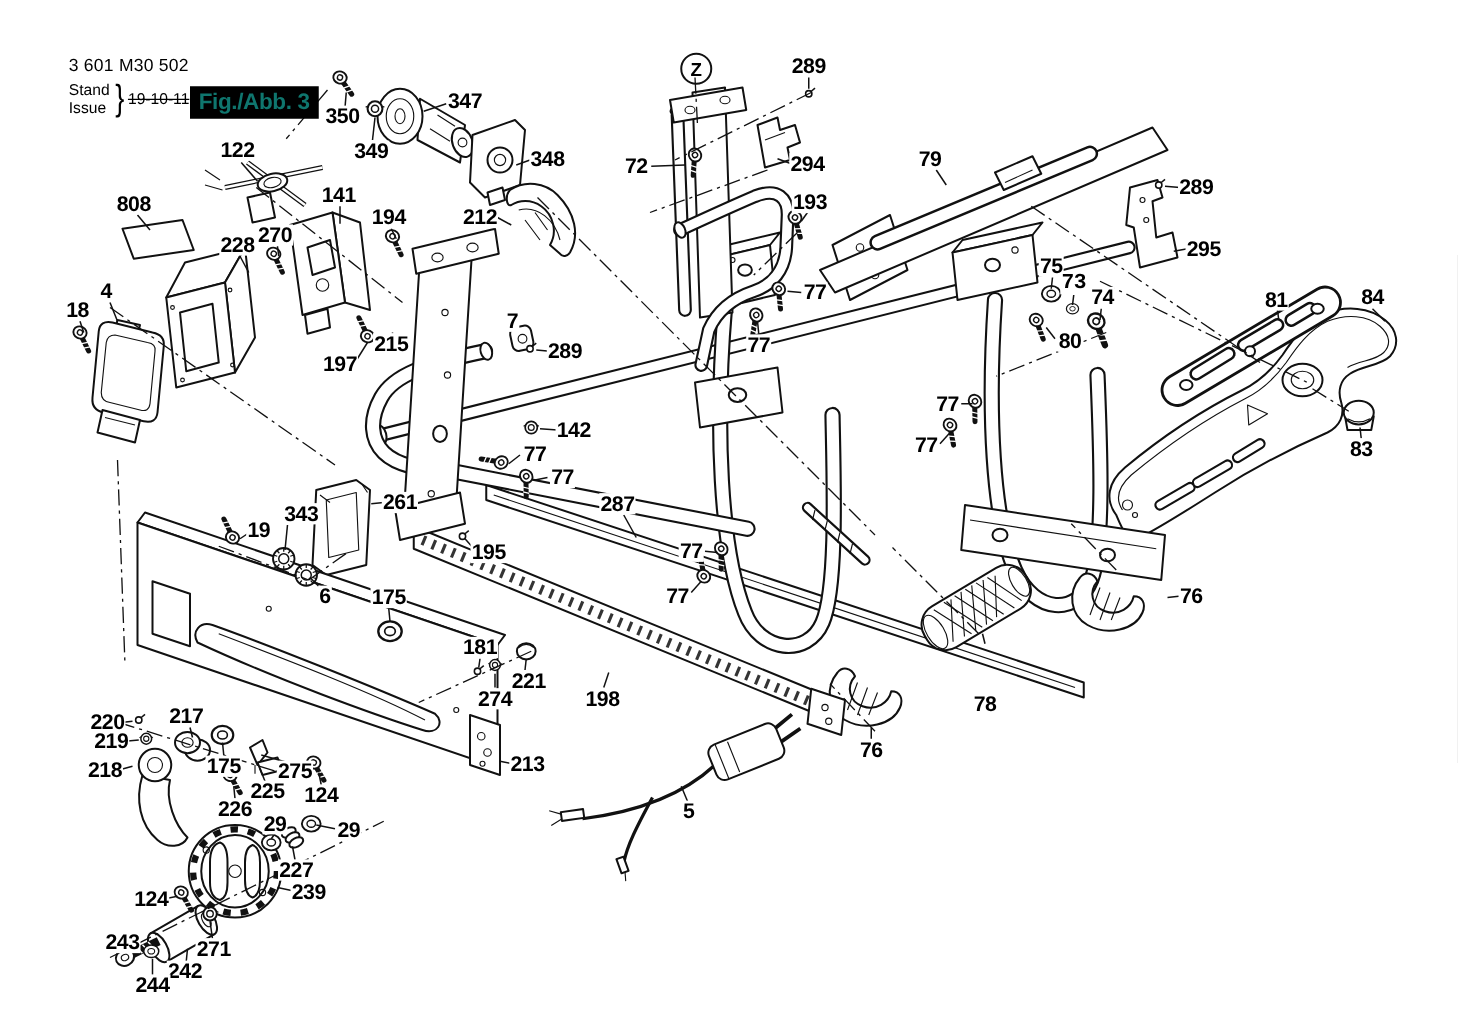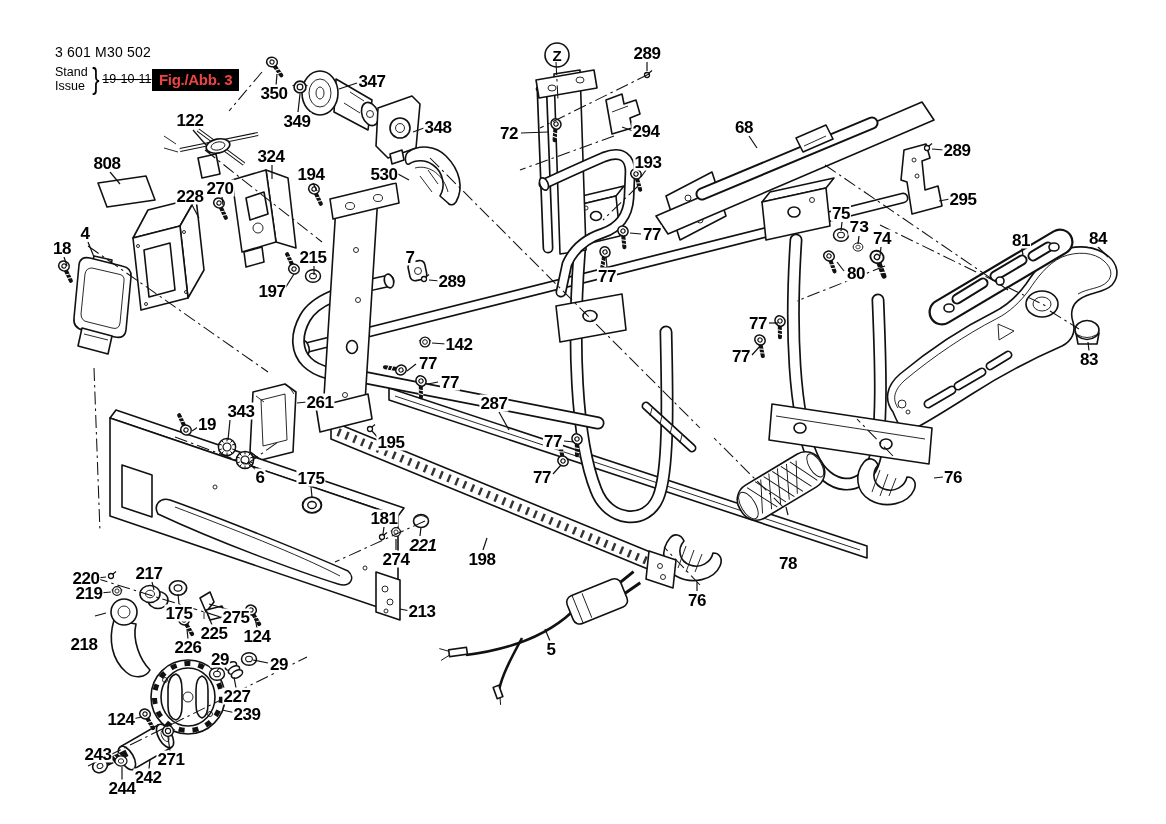--- a/index.html
+++ b/index.html
@@ -29,22 +29,22 @@
   .part-label{position:absolute;transform:translate(-50%,-50%);font-weight:bold;
     font-size:17px;letter-spacing:-.4px;line-height:1;background:#fff;padding:0 1px;
     white-space:nowrap;}
   .hdr{position:absolute;left:55px;top:44px;}
   .pn{font-size:14px;letter-spacing:.2px;}
   .si{display:flex;align-items:center;margin-top:3px;}
   .sicol{display:flex;flex-direction:column;font-size:12.5px;line-height:1.08;}
   .brace{font-size:29px;font-weight:400;margin:0 2px 0 3px;transform:scaleX(.75);}
   .dates{display:flex;flex-direction:row;font-size:12.5px;line-height:1.08;}
   .struck{text-decoration:line-through;}
-  .figbadge{position:absolute;left:152px;top:69px;background:#000;color:#ef4444;
-    font-weight:bold;font-size:15px;padding:2px 7px 3px 7px;letter-spacing:-.3px;}
+  .figbadge{position:absolute;left:152px;top:69px;background:#000;color:#0f766e;
+    font-weight:bold;font-size:18px;padding:2px 7px 3px 7px;letter-spacing:-.3px;}
   .notices{position:absolute;left:983px;top:723px;font-size:13.2px;line-height:1.26;}
 </style>
 </head>
 <body>
 
 <div class="canvas">
 
 <svg width="1166" height="824" viewBox="0 0 1166 824">
   <defs>
     <g id="sym-screw">
@@ -506,76 +506,76 @@
         <line x1="149" y1="769" x2="150" y2="759" class="leader"></line>
         <line x1="122" y1="780" x2="122" y2="767" class="leader"></line>
       </g>
 </svg>
 
 <div id="label-layer">
       <span class="part-label" style="left: 274px; top: 93px;">350</span>
       <span class="part-label" style="left: 372px; top: 81px;">347</span>
       <span class="part-label" style="left: 297px; top: 121px;">349</span>
       <span class="part-label" style="left: 438px; top: 127px;">348</span>
-      <span class="part-label" style="left: 384px; top: 174px;">530</span>
+      <span class="part-label" style="left: 384px; top: 174px;">212</span>
       <span class="part-label" style="left: 190px; top: 120px;">122</span>
       <span class="part-label" style="left: 107px; top: 163px;">808</span>
       <span class="part-label" style="left: 190px; top: 196px;">228</span>
       <span class="part-label" style="left: 220px; top: 188px;">270</span>
-      <span class="part-label" style="left: 271px; top: 156px;">324</span>
+      <span class="part-label" style="left: 271px; top: 156px;">141</span>
       <span class="part-label" style="left: 311px; top: 174px;">194</span>
       <span class="part-label" style="left: 85px; top: 233px;">4</span>
       <span class="part-label" style="left: 62px; top: 248px;">18</span>
-      <span class="part-label" style="left: 313px; top: 257px;">215</span>
+      <span class="part-label" style="left: 313px; top: 275px;">215</span>
       <span class="part-label" style="left: 272px; top: 291px;">197</span>
       <span class="part-label" style="left: 410px; top: 257px;">7</span>
       <span class="part-label" style="left: 452px; top: 281px;">289</span>
       <span class="part-label" style="left: 459px; top: 344px;">142</span>
       <span class="part-label" style="left: 428px; top: 363px;">77</span>
       <span class="part-label" style="left: 450px; top: 382px;">77</span>
       <span class="part-label" style="left: 320px; top: 402px;">261</span>
       <span class="part-label" style="left: 229px; top: 411px; margin-left: 12px;">343</span>
       <span class="part-label" style="left: 207px; top: 424px;">19</span>
       <span class="part-label" style="left: 260px; top: 477px;">6</span>
       <span class="part-label" style="left: 311px; top: 478px;">175</span>
       <span class="part-label" style="left: 391px; top: 442px;">195</span>
       <span class="part-label" style="left: 494px; top: 403px;">287</span>
       <span class="part-label" style="left: 647px; top: 53px;">289</span>
       <span class="part-label" style="left: 646px; top: 131px;">294</span>
       <span class="part-label" style="left: 509px; top: 133px;">72</span>
       <span class="part-label" style="left: 648px; top: 162px;">193</span>
-      <span class="part-label" style="left: 744px; top: 127px;">68</span>
+      <span class="part-label" style="left: 744px; top: 127px;">79</span>
       <span class="part-label" style="left: 957px; top: 150px;">289</span>
       <span class="part-label" style="left: 963px; top: 199px;">295</span>
       <span class="part-label" style="left: 841px; top: 213px;">75</span>
       <span class="part-label" style="left: 859px; top: 227px; font-family: Liberation Mono, monospace;">73</span>
       <span class="part-label" style="left: 882px; top: 238px;">74</span>
       <span class="part-label" style="left: 856px; top: 273px;">80</span>
       <span class="part-label" style="left: 1021px; top: 240px;">81</span>
       <span class="part-label" style="left: 1098px; top: 238px;">84</span>
       <span class="part-label" style="left: 1089px; top: 359px;">83</span>
       <span class="part-label" style="left: 652px; top: 234px;">77</span>
       <span class="part-label" style="left: 607px; top: 276px;">77</span>
       <span class="part-label" style="left: 758px; top: 323px;">77</span>
       <span class="part-label" style="left: 741px; top: 356px;">77</span>
       <span class="part-label" style="left: 553px; top: 441px;">77</span>
       <span class="part-label" style="left: 542px; top: 477px;">77</span>
       <span class="part-label" style="left: 482px; top: 559px;">198</span>
       <span class="part-label" style="left: 384px; top: 518px;">181</span>
-      <span class="part-label" style="left: 423px; top: 545px; font-style: italic;">221</span>
+      <span class="part-label" style="left: 423px; top: 545px;">221</span>
       <span class="part-label" style="left: 396px; top: 559px;">274</span>
       <span class="part-label" style="left: 422px; top: 611px;">213</span>
       <span class="part-label" style="left: 551px; top: 649px;">5</span>
       <span class="part-label" style="left: 788px; top: 523px; margin-top: 40px;">78</span>
       <span class="part-label" style="left: 697px; top: 600px;">76</span>
       <span class="part-label" style="left: 953px; top: 477px;">76</span>
       <span class="part-label" style="left: 149px; top: 573px;">217</span>
       <span class="part-label" style="left: 86px; top: 578px;">220</span>
       <span class="part-label" style="left: 89px; top: 593px;">219</span>
-      <span class="part-label" style="left: 84px; top: 616px; margin-top: 28px;">218</span>
+      <span class="part-label" style="left: 84px; top: 616px;">218</span>
       <span class="part-label" style="left: 179px; top: 613px;">175</span>
       <span class="part-label" style="left: 236px; top: 617px;">275</span>
       <span class="part-label" style="left: 214px; top: 633px;">225</span>
       <span class="part-label" style="left: 188px; top: 647px;">226</span>
       <span class="part-label" style="left: 257px; top: 636px;">124</span>
       <span class="part-label" style="left: 220px; top: 659px;">29</span>
       <span class="part-label" style="left: 279px; top: 664px;">29</span>
       <span class="part-label" style="left: 237px; top: 696px;">227</span>
       <span class="part-label" style="left: 247px; top: 714px;">239</span>
       <span class="part-label" style="left: 121px; top: 719px;">124</span>

